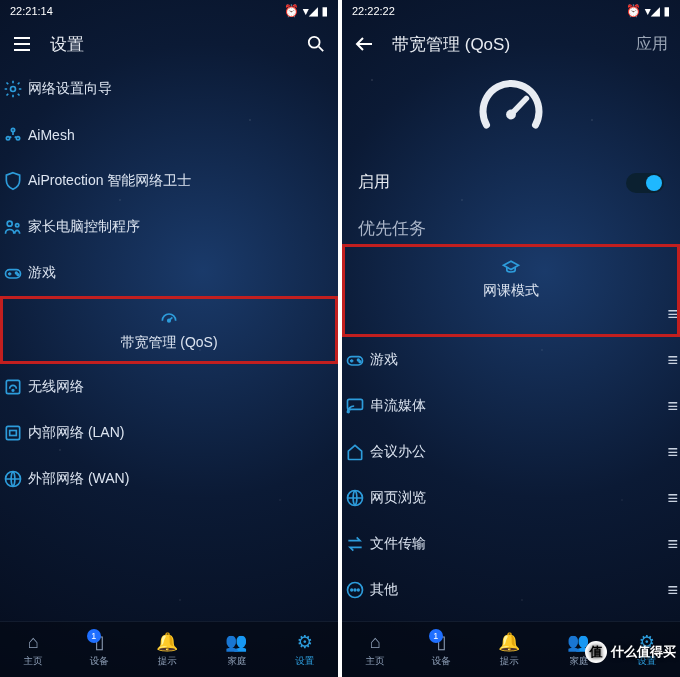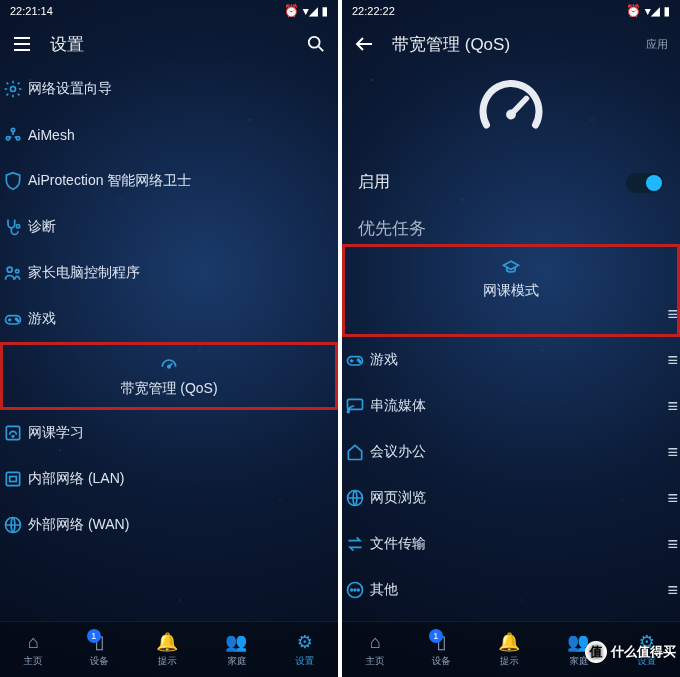--- a/index.html
+++ b/index.html
@@ -52,21 +52,21 @@
   .header {
     height: 44px;
     display: flex;
     align-items: center;
     padding: 0 12px;
     gap: 18px;
     position: relative;
     z-index: 2;
   }
   .header .title { font-size: 17px; font-weight: 400; flex: 1; }
-  .header .apply { color: #9aa5b5; font-size: 11px; margin-left: 37px; }
+  .header .apply { color: #9aa5b5; font-size: 16px; margin-left: 37px; }
   .menu-btn, .back-btn, .search-btn {
     width: 20px; height: 20px; display: flex; align-items: center; justify-content: center;
     color: #fff; cursor: pointer;
   }
   .scroll {
     flex: 1;
     overflow: hidden;
     position: relative;
     z-index: 2;
   }
@@ -236,29 +236,20 @@
       <span class="icon-box">
           <svg width="20" height="20" viewBox="0 0 24 24" fill="none" stroke="#2d9cdb" stroke-width="2">
             <path d="M12 2l8 3v6c0 5-3.5 9-8 11-4.5-2-8-6-8-11V5l8-3z"></path>
           </svg>
         </span>
       <span>AiProtection 智能网络卫士</span>
     </div>
     <div class="list-item">
       <span class="icon-box">
           <svg width="20" height="20" viewBox="0 0 24 24" fill="none" stroke="#2d9cdb" stroke-width="2">
-            <path d="M6 3v6a4 4 0 008 0V3M10 13v4a4 4 0 008 0"></path>
-            <circle cx="18" cy="11" r="2"></circle>
-          </svg>
-        </span>
-      <span>诊断</span>
-    </div>
-    <div class="list-item">
-      <span class="icon-box">
-          <svg width="20" height="20" viewBox="0 0 24 24" fill="none" stroke="#2d9cdb" stroke-width="2">
             <circle cx="8" cy="8" r="3"></circle>
             <circle cx="17" cy="10" r="2"></circle>
             <path d="M3 20c0-3 2-5 5-5s5 2 5 5M14 20c0-2 1.5-4 3-4s3 2 3 4"></path>
           </svg>
         </span>
       <span>家长电脑控制程序</span>
     </div>
     <div class="list-item">
       <span class="icon-box">
           <svg width="20" height="20" viewBox="0 0 24 24" fill="none" stroke="#2d9cdb" stroke-width="2">
@@ -281,21 +272,21 @@
       <span>带宽管理 (QoS)</span>
     </div>
     <div class="list-item">
       <span class="icon-box">
           <svg width="20" height="20" viewBox="0 0 24 24" fill="none" stroke="#2d9cdb" stroke-width="2">
             <rect x="4" y="4" width="16" height="16" rx="2"></rect>
             <path d="M8 14a4 4 0 018 0"></path>
             <circle cx="12" cy="16" r="1" fill="#2d9cdb"></circle>
           </svg>
         </span>
-      <span>网课学习</span>
+      <span>无线网络</span>
     </div>
     <div class="list-item">
       <span class="icon-box">
           <svg width="20" height="20" viewBox="0 0 24 24" fill="none" stroke="#2d9cdb" stroke-width="2">
             <rect x="4" y="4" width="16" height="16" rx="2"></rect>
             <rect x="8" y="9" width="8" height="6"></rect>
           </svg>
         </span>
       <span>内部网络 (LAN)</span>
     </div>

